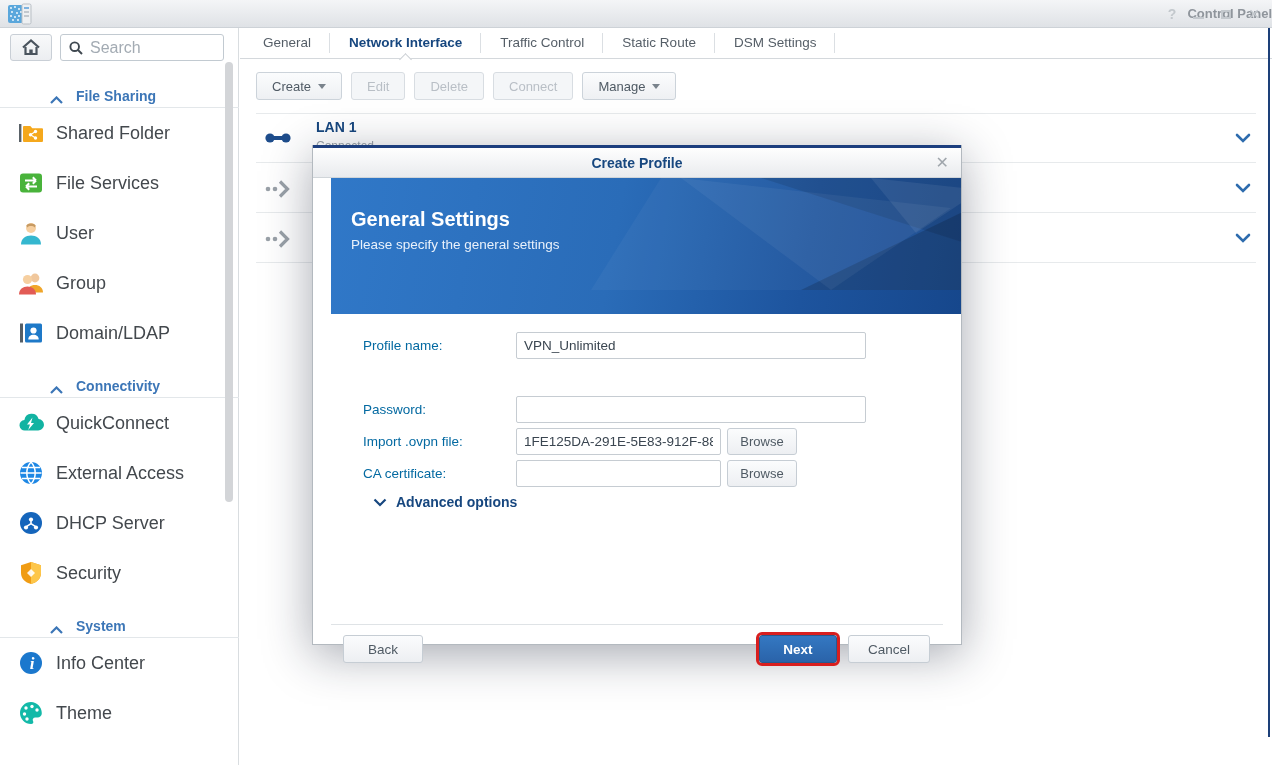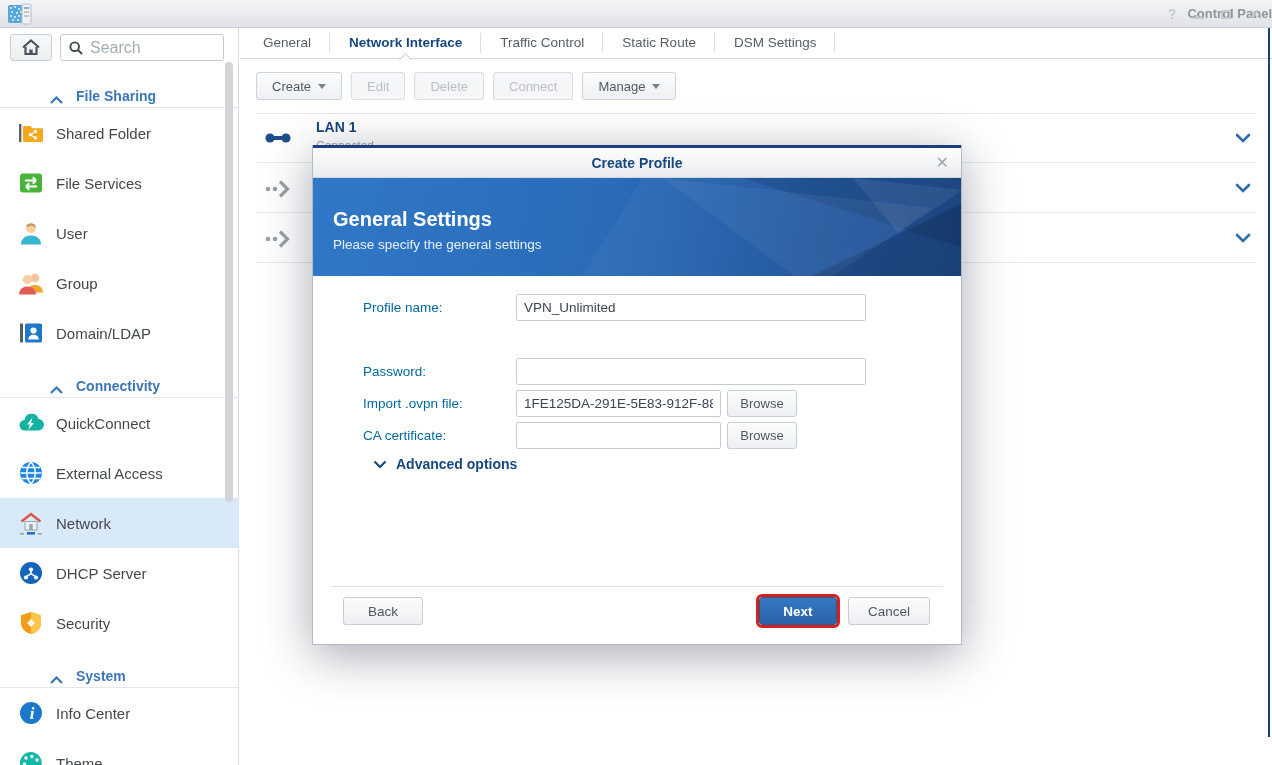--- a/index.html
+++ b/index.html
@@ -31,21 +31,21 @@
     margin-left:7px; font-family:inherit; background:transparent; }
   .search-box input::placeholder { color:#a3abb3; }
   .side-scroll { position:absolute; left:0; top:40px; width:239px; height:697px; }
   .section-hd { height:26px; margin-top:10px; display:flex; align-items:flex-end; padding-left:18px; cursor:pointer;margin-left:32px; }
   .section-hd .chev { margin-right:13px; }
   .section-hd .sec-label { font-size:14px; font-weight:bold; color:#3c76b7; }
   .sec-divider { height:1px; background:#e3e7ea; margin:3px 0 0 0; }
   .side-item { height:50px; display:flex; align-items:center; padding-left:18px; cursor:pointer; }
   .side-item.selected { background:#d8e9f8; }
   .side-item .ic { width:26px; height:26px; flex:0 0 26px; }
-  .side-item .lbl { margin-left:12px; font-size:15px; color:#43484d; }
+  .side-item .lbl { margin-left:12px; font-size:18px; color:#43484d; }
   .side-sb { position:absolute; right:5px; top:34px; width:8px; height:440px;
     background:#d3d5d8; border-radius:4px; }
 
   
   .main { position:absolute; left:240px; top:28px; width:1032px; height:737px; background:#fff; }
   .win-edge { position:absolute; right:2px; top:28px; width:2px; height:709px; background:#1d4079; }
 
   .tabbar { position:relative; height:31px; border-bottom:1px solid #d4d8dc; display:flex; padding-left:4px; }
   .tab { position:relative; padding:0 19px; line-height:30px; font-size:13.5px; color:#555e67; cursor:pointer; }
   .tab::after { content:""; position:absolute; right:0; top:5px; bottom:5px; width:1px; background:#dbdfe3; }
@@ -71,22 +71,22 @@
   .row-chev { position:absolute; right:20px; top:16px; width:18px; height:18px; cursor:pointer; }
 
   
   .dialog { position:absolute; left:312px; top:145px; width:650px; height:500px; background:#fff;
     border:1px solid #b3b9bf; border-top:none; box-shadow:0 10px 45px rgba(20,30,50,.38); z-index:20; }
   .dlg-topline { height:3px; background:#1c3e7e; }
   .dlg-titlebar { position:relative; height:30px; background:linear-gradient(#fefefe,#e9ebee);
     border-bottom:1px solid #d0d5d9; }
   .dlg-title { line-height:30px; text-align:center; font-size:14px; font-weight:bold; color:#17477f; }
   .dlg-close { position:absolute; right:12px; top:5px; font-size:16px; color:#a0a6ac; cursor:pointer; }
-  .dlg-banner { position:relative; height:98px; overflow:hidden;
-    background:linear-gradient(100deg,#3078c8 0%,#2a6cb8 45%,#1d549e 75%,#16478c 100%); }
+  .dlg-banner { position:relative; height:136px; overflow:hidden;
+    background:linear-gradient(100deg,#3078c8 0%,#2a6cb8 45%,#1d549e 75%,#16478c 100%);margin-left:18px; }
   .dlg-banner svg.facets { position:absolute; inset:0; }
   .banner-txt { position:absolute; left:20px; top:30px; }
   .dlg-heading { font-size:20px; font-weight:bold; color:#fff; }
   .dlg-subheading { font-size:13.5px; color:#e9f1fb; margin-top:6px; }
   .dlg-body { position:relative; height:310px; }
   .frow { position:absolute; left:50px; display:flex; align-items:center; }
   .flabel { width:153px; font-size:13.5px; color:#0369a1; }
   .finput { height:27px; border:1px solid #c6ccd2; border-radius:2px; font-size:13.5px;
     color:#3a4550; padding:0 7px; font-family:inherit; outline:none; }
   .w-wide { width:350px; }
@@ -231,31 +231,20 @@
         </svg>
         <span class="lbl">QuickConnect</span>
       </div>
       <div class="side-item">
         <svg class="ic" viewBox="0 0 26 26">
           <circle cx="13" cy="13" r="11" fill="#1d87e4"></circle>
           <path d="M13 2a16.5 16.5 0 000 22M13 2a16.5 16.5 0 010 22M2.5 13h21M4 7.5h18M4 18.5h18" stroke="#fff" stroke-width="1.5" fill="none"></path>
         </svg>
         <span class="lbl">External Access</span>
       </div>
-      <div class="side-item selected">
-        <svg class="ic" viewBox="0 0 26 26">
-          <path d="M3.5 11.5L13 4l9.5 7.5" fill="none" stroke="#d9534f" stroke-width="2.4"></path>
-          <rect x="7" y="11.5" width="12" height="8.5" fill="#eef1f3" stroke="#9aa4ad"></rect>
-          <rect x="11.3" y="14" width="3.4" height="6" fill="#9aa4ad"></rect>
-          <rect x="9" y="22" width="8" height="2.6" fill="#2a6bbf"></rect>
-          <rect x="2" y="23" width="4" height="1.6" fill="#9aa4ad"></rect>
-            <rect x="20" y="23" width="4" height="1.6" fill="#9aa4ad"></rect>
-        </svg>
-        <span class="lbl">Network</span>
-      </div>
       <div class="side-item">
         <svg class="ic" viewBox="0 0 26 26">
           <circle cx="13" cy="13" r="11" fill="#1565bb"></circle>
           <path d="M13 10.5v3.2M13 13.7l-4.6 3M13 13.7l4.6 3" stroke="#fff" stroke-width="1.6" fill="none"></path>
           <circle cx="13" cy="9.5" r="2.1" fill="#fff"></circle>
             <circle cx="8" cy="17.5" r="2.1" fill="#fff"></circle>
             <circle cx="18" cy="17.5" r="2.1" fill="#fff"></circle>
         </svg>
         <span class="lbl">DHCP Server</span>
       </div>

